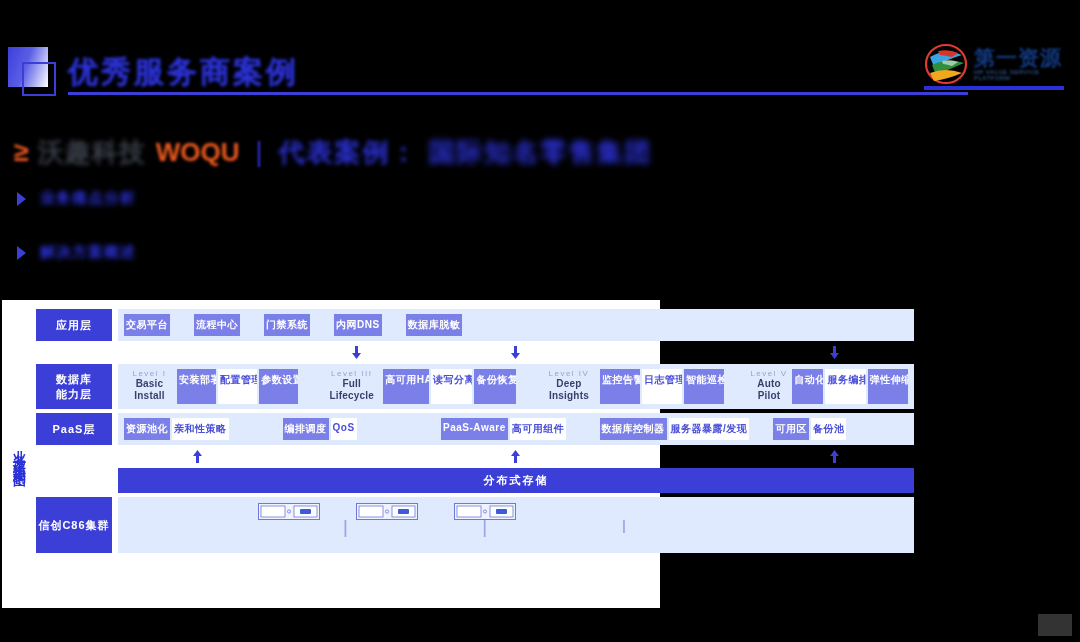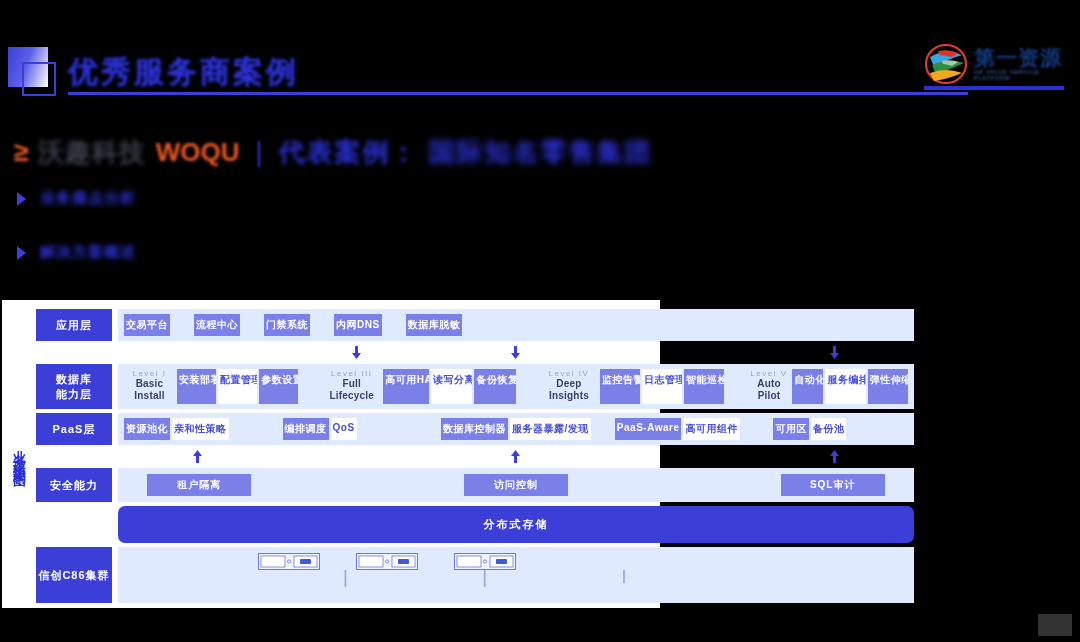--- a/index.html
+++ b/index.html
@@ -122,23 +122,22 @@
   
   .sec-cells{ flex:1; display:flex; padding:6px; gap:8px; align-items:center; }
   .sec-cells .slot{ flex:1; display:flex; justify-content:center; }
   .sec-chip{
     background:#7b7fe8; color:#fff; font-size:10px; font-weight:700;
     padding:4px 0; width:104px; text-align:center; letter-spacing:1px;
   }
 
   .storage-bar{
     background:#3b3fd8; color:#fff; text-align:center;
-    font-size:11px; font-weight:700; padding:11px 0; letter-spacing:2px;
+    font-size:11px; font-weight:700; padding:5px 0; letter-spacing:2px;
     margin-left:82px;
-    border-radius:7px;
   }
 
   
   .cluster-band{ background:#dfeaff; flex:1; position:relative; height:56px; }
   .servers{ display:flex; gap:36px; position:absolute; left:140px; top:6px; }
   .srv{ width:62px; height:17px; }
   .net-stems{ position:absolute; left:0; top:0; width:100%; height:100%; }
 
   .corner-mark{
     position:absolute; right:8px; bottom:6px; width:34px; height:22px;
@@ -295,28 +294,28 @@
         <div class="cells" id="paas-cells">
             <div class="cell">
               <div class="chip">资源池化</div>
               <div class="chip white">亲和性策略</div>
             </div>
             <div class="cell">
               <div class="chip">编排调度</div>
               <div class="chip white">QoS</div>
             </div>
             <div class="cell">
+              <div class="chip">PaaS-Aware</div>
+              <div class="chip white">高可用组件</div>
+            </div>
+            <div class="cell">
               <div class="chip">数据库控制器</div>
               <div class="chip white">服务器暴露/发现</div>
             </div>
             <div class="cell">
-              <div class="chip">PaaS-Aware</div>
-              <div class="chip white">高可用组件</div>
-            </div>
-            <div class="cell">
               <div class="chip">可用区</div>
               <div class="chip white">备份池</div>
             </div>
           </div>
       </div>
     </div>
 
     <div class="arrows">
       <div class="slot">
         <svg class="arr" viewBox="0 0 11 13">
@@ -330,38 +329,20 @@
         </svg>
       </div>
       <div class="slot"></div>
       <div class="slot">
         <svg class="arr" viewBox="0 0 11 13">
           <path d="M5.5 0 L10 6 H7 V13 H4 V6 H1 Z" fill="#3b3fd8"></path>
         </svg>
       </div>
     </div>
 
-    <div class="row">
-      <div class="side-label">安全能力</div>
-      <div class="row-band">
-        <div class="sec-cells" id="sec-cells">
-            <div class="slot">
-              <div class="sec-chip">租户隔离</div>
-            </div>
-            <div class="slot"></div>
-            <div class="slot">
-              <div class="sec-chip">访问控制</div>
-            </div>
-            <div class="slot"></div>
-            <div class="slot">
-              <div class="sec-chip">SQL审计</div>
-            </div>
-          </div>
-      </div>
-    </div>
 
     <div class="storage-bar">分布式存储</div>
 
     <div class="row">
       <div class="side-label">信创C86集群</div>
       <div class="cluster-band">
         <svg class="net-stems" viewBox="0 0 560 56" preserveAspectRatio="none">
           <path d="M160 23 V40 M258 23 V40 M356 23 V36" stroke="#9aa6e8" stroke-width="1.2" fill="none"></path>
         </svg>
         <div class="servers" id="servers">

